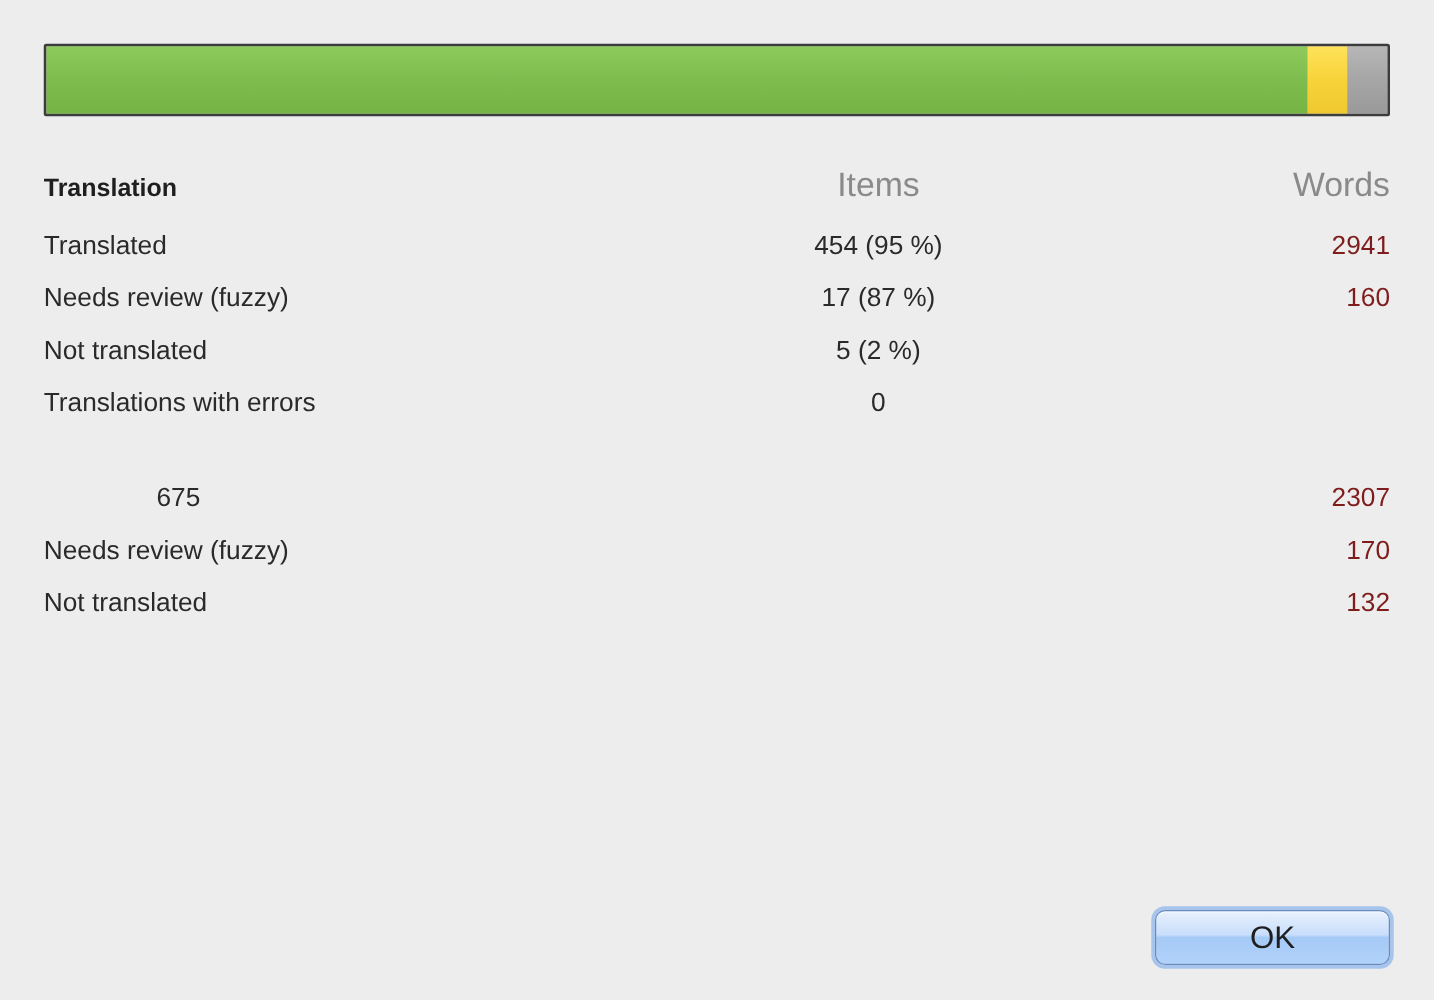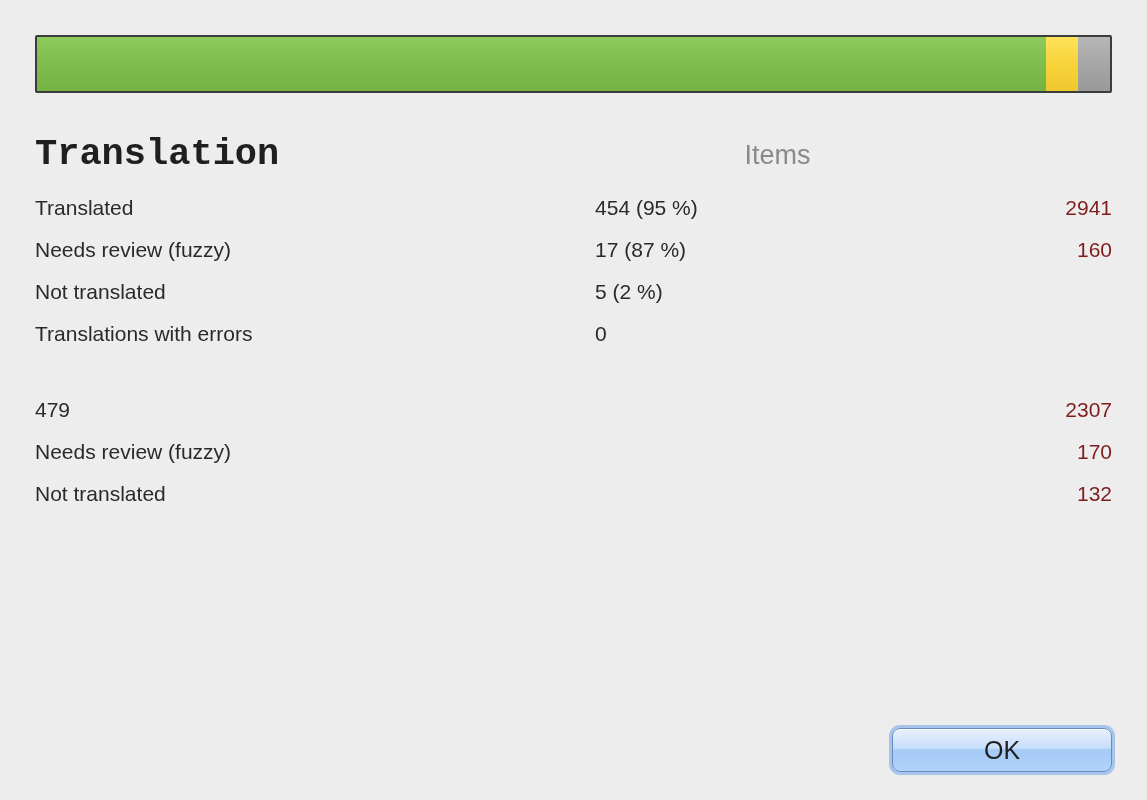--- a/index.html
+++ b/index.html
@@ -41,67 +41,66 @@
     .content {
       margin-top: 40px;
     }
     .section-header {
       display: flex;
       align-items: baseline;
       margin-bottom: 12px;
     }
     .section-title {
       font-weight: bold;
-      font-size: 37px;
+      font-size: 20px;
       color: #1f1f1f;
       flex: 0 0 52%;
-      font-family: Liberation Mono, monospace;
     }
     .col-header {
       color: #8a8a8a;
       font-size: 27px;
     }
     .col-items-hdr {
       flex: 0 0 20%;
-      text-align: right;
+      text-align: center;
     }
     .col-words-hdr {
       flex: 1;
       text-align: right;
     }
     .row {
       display: flex;
       align-items: baseline;
       padding: 9px 0;
       font-size: 21px;
     }
     .row-label {
       flex: 0 0 52%;
       color: #2a2a2a;
     }
     .row-items {
       flex: 0 0 20%;
-      text-align: left;
+      text-align: center;
       color: #2a2a2a;
     }
     .row-words {
       flex: 1;
       text-align: right;
       color: #7f1d1d;
     }
     .section-gap {
       height: 34px;
     }
     .button-row {
       position: absolute;
       bottom: 28px;
       right: 35px;
     }
     .ok-button {
-      width: 220px;
+      width: 188px;
       height: 44px;
       font-size: 25px;
       color: #1f1f1f;
       background: linear-gradient(to bottom, #e8f1fd 0%, #c8defb 45%, #a5caf6 50%, #b1d2fa 100%);
       border: 1px solid #6a8bbf;
       border-radius: 8px;
       box-shadow: 0 0 0 3px rgba(120,170,235,0.6), inset 0 1px 0 rgba(255,255,255,0.7);
       cursor: default;
       font-family: inherit;
     }
@@ -112,20 +111,21 @@
 <div class="progress-bar">
   <div class="progress-segment seg-translated" style="width:94%"></div>
   <div class="progress-segment seg-fuzzy" style="width:3%"></div>
   <div class="progress-segment seg-untranslated" style="width:3%"></div>
 </div>
 
 <div class="content">
   <div class="section-header">
     <div class="section-title">Translation</div>
     <div class="col-header col-items-hdr">Items</div>
+    <div class="col-header col-words-hdr">Words</div>
   </div>
 
   <div class="row">
     <div class="row-label">Translated</div>
     <div class="row-items">454 (95 %)</div>
     <div class="row-words">2941</div>
   </div>
   <div class="row">
     <div class="row-label">Needs review (fuzzy)</div>
     <div class="row-items">17 (87 %)</div>
@@ -139,21 +139,21 @@
   <div class="row">
     <div class="row-label">Translations with errors</div>
     <div class="row-items">0</div>
     <div class="row-words"></div>
   </div>
 
   <div class="section-gap"></div>
 
 
   <div class="row">
-    <div class="row-items">479</div>
+    <div class="row-items">675</div>
     <div class="row-words">2307</div>
   </div>
   <div class="row">
     <div class="row-label">Needs review (fuzzy)</div>
     <div class="row-items"></div>
     <div class="row-words">170</div>
   </div>
   <div class="row">
     <div class="row-label">Not translated</div>
     <div class="row-items"></div>

